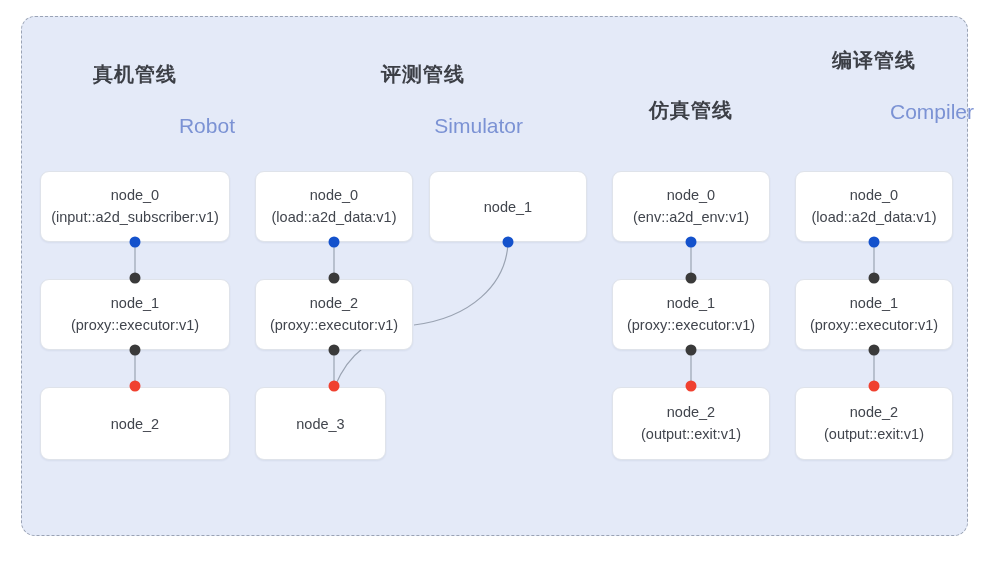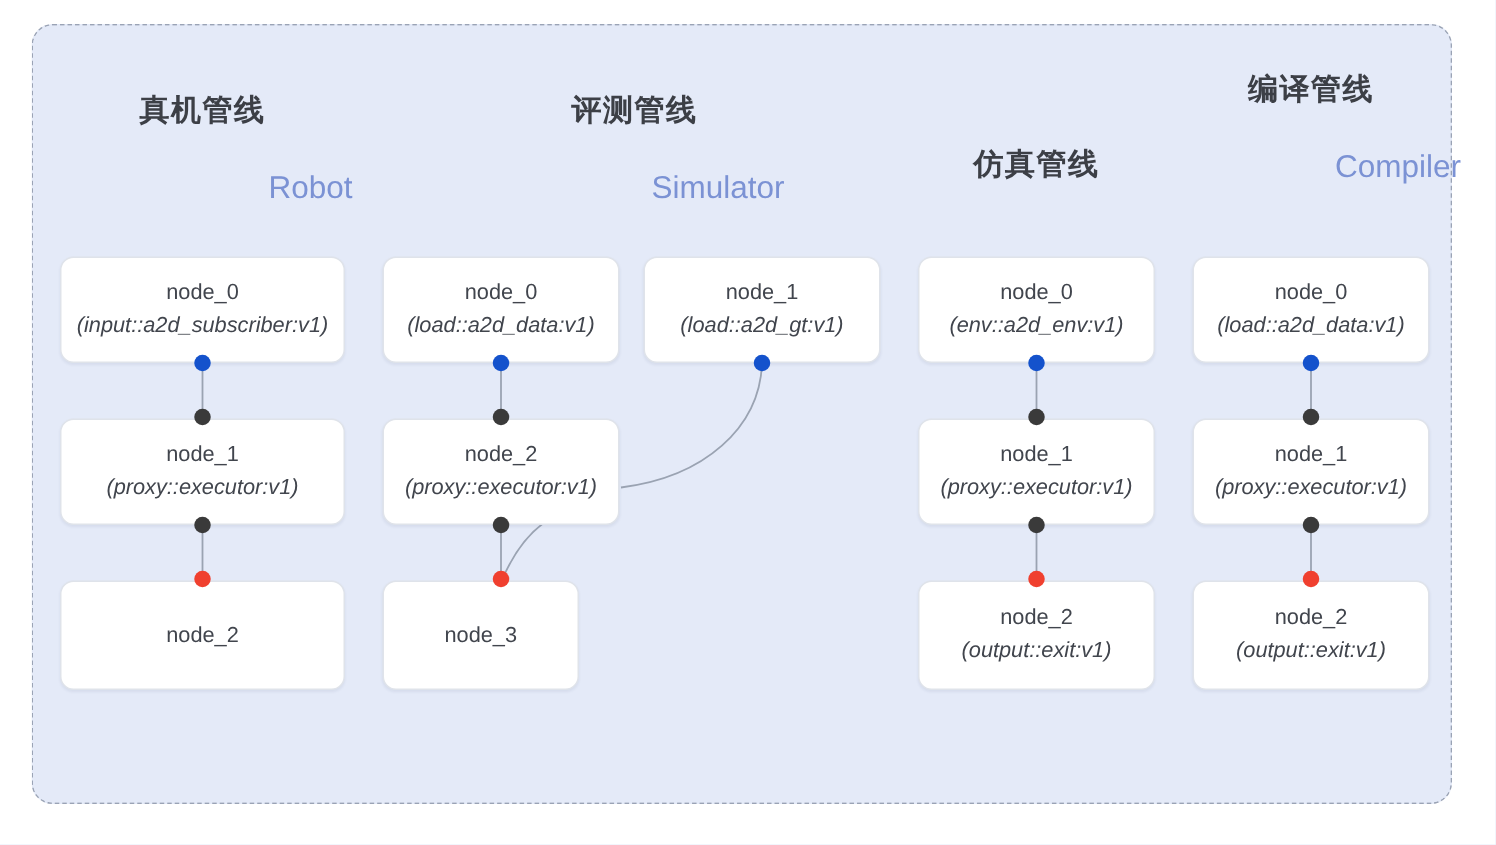--- a/index.html
+++ b/index.html
@@ -46,21 +46,21 @@
     border:1px solid #dfe3ea;
     border-radius:9px;
     box-shadow:0 1px 2px rgba(30,45,80,0.07);
     display:flex;
     flex-direction:column;
     align-items:center;
     justify-content:center;
     color:#41454d;
   }
   .node .nid{font-size:14.5px;line-height:20px;}
-  .node .nsig{font-size:14.5px;line-height:21px;margin-top:2px;white-space:nowrap;font-style:italic;}
+  .node .nsig{font-size:14.5px;line-height:21px;margin-top:2px;white-space:nowrap;}
 
   .dot{
     position:absolute;
     border-radius:50%;
     transform:translate(-50%,-50%);
   }
   .dot.blue{background:#1452cc;width:11px;height:11px;}
   .dot.black{background:#3a3a3a;width:11px;height:11px;}
   .dot.red{background:#f0402f;width:11px;height:11px;}
 
@@ -122,21 +122,20 @@
   <div class="dot black" style="left:135px;top:278px;"></div>
   <div class="dot black" style="left:135px;top:350px;"></div>
   <div class="dot red" style="left:135px;top:386px;"></div>
 
   <div class="node" style="left:255px;top:171px;width:158px;height:71px;">
     <div class="nid">node_0</div>
     <div class="nsig">(load::a2d_data:v1)</div>
   </div>
   <div class="node" style="left:429px;top:171px;width:158px;height:71px;">
     <div class="nid">node_1</div>
-    <div class="nsig">(load::a2d_gt:v1)</div>
   </div>
   <div class="node" style="left:255px;top:279px;width:158px;height:71px;">
     <div class="nid">node_2</div>
     <div class="nsig">(proxy::executor:v1)</div>
   </div>
   <div class="node" style="left:255px;top:387px;width:131px;height:73px;">
     <div class="nid">node_3</div>
   </div>
   <div class="dot blue" style="left:334px;top:242px;"></div>
   <div class="dot blue" style="left:508px;top:242px;"></div>

